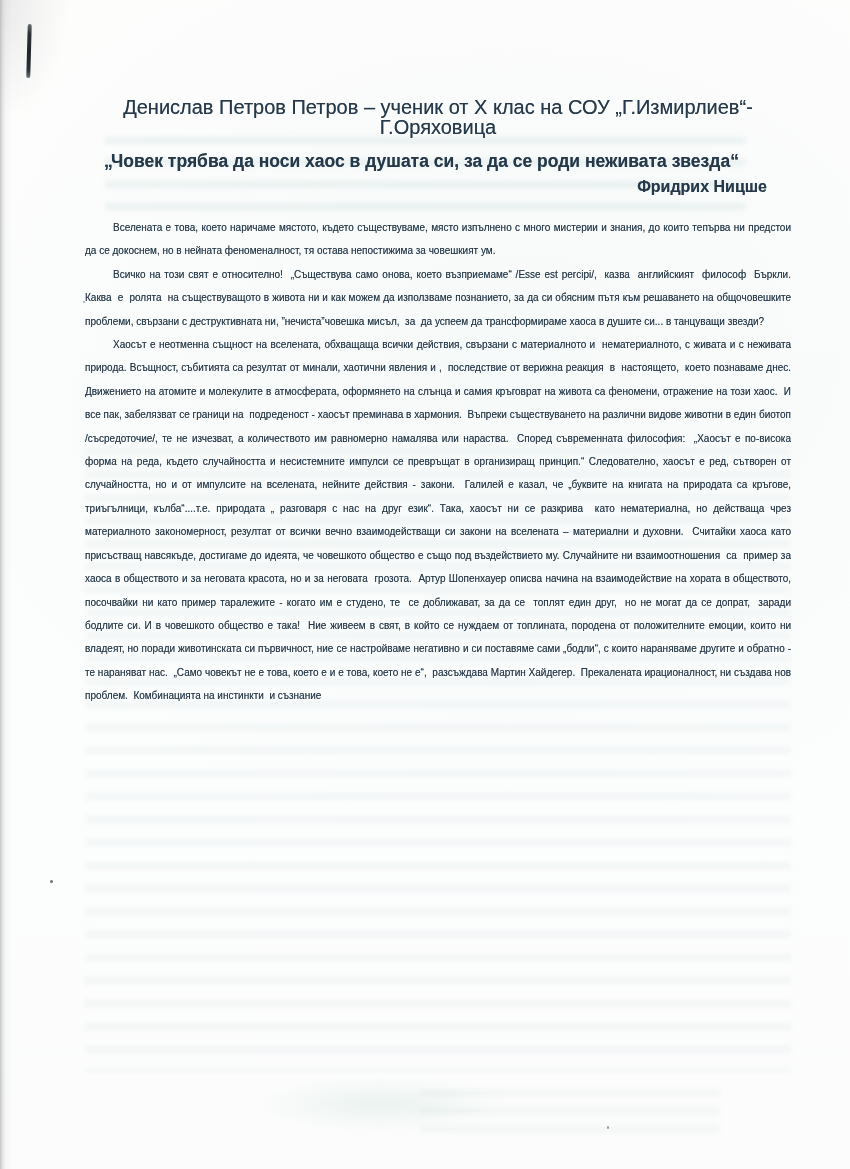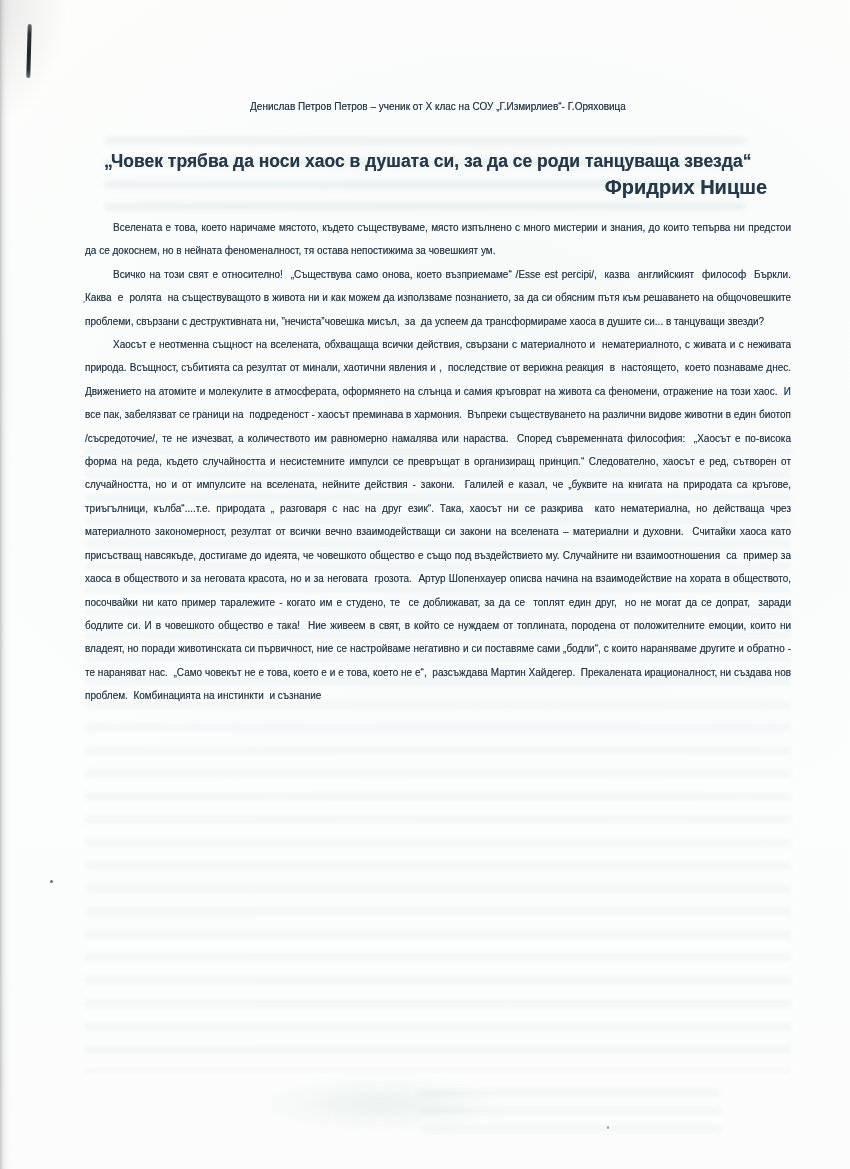--- a/index.html
+++ b/index.html
@@ -53,32 +53,32 @@
     filter:blur(5px);
   }
   .ghost.g4{
     left:420px;top:1078px;width:300px;height:60px;
     background:repeating-linear-gradient(180deg, transparent 0 12px, rgba(120,170,170,0.07) 12px 18px);
   }
   
   .byline{
     position:absolute;left:85px;top:97px;width:706px;
     text-align:center;
-    font-size:10px;line-height:20px;
+    font-size:20px;line-height:20px;
     text-shadow:0 0 0.5px rgba(38,57,74,0.65);
   }
   .quote{
     position:absolute;left:104px;top:149px;width:700px;
     font-size:17.5px;font-weight:bold;line-height:24px;
     text-shadow:0 0 0.5px rgba(38,57,74,0.6);
   }
   .attribution{
     position:absolute;left:85px;top:175px;width:682px;
     text-align:right;
-    font-size:20px;font-weight:bold;line-height:24px;
+    font-size:16px;font-weight:bold;line-height:24px;
     text-shadow:0 0 0.5px rgba(38,57,74,0.6);
   }
   .essay-body{
     position:absolute;left:85px;top:216px;width:706px;
     font-size:10px;line-height:23.4px;
     text-align:justify;
     text-shadow:0 0 0.5px rgba(38,57,74,0.6);
   }
   .essay-body p{
     margin:0;
@@ -100,21 +100,21 @@
   <div class="ghost g4"></div>
 
   <div class="pen-mark"></div>
   <div class="speck s1"></div>
   <div class="speck s2"></div>
   <div class="speck s3"></div>
   <div class="speck s4"></div>
 
   <div class="byline">Денислав Петров Петров – ученик от Х клас на СОУ „Г.Измирлиев“- Г.Оряховица</div>
 
-  <div class="quote">„Човек трябва  да носи хаос в душата си, за да се роди танцуваща звезда“</div>
+  <div class="quote">„Човек трябва  да носи хаос в душата си, за да се роди неживата звезда“</div>
 
   <div class="attribution">Фридрих Ницше</div>
 
   <div class="essay-body">
     <p>Вселената е това, което наричаме мястото, където съществуваме, място изпълнено с много мистерии и знания, до които тепърва ни предстои  да се докоснем, но в нейната феноменалност, тя остава непостижима за човешкият ум.</p>
     <p>Всичко на този свят е относително!  „Съществува само онова, което възприемаме“ /Esse est percipi/,  казва  английският  философ  Бъркли.  Каква  е  ролята  на съществуващото в живота ни и как можем да използваме познанието, за да си обясним пътя към решаването на общочовешките проблеми, свързани с деструктивната ни, ”нечиста”човешка мисъл,  за  да успеем да трансформираме хаоса в душите си... в танцуващи звезди?</p>
     <p>Хаосът е неотменна същност на вселената, обхващаща всички действия, свързани с материалното и  нематериалното, с живата и с неживата природа. Всъщност, събитията са резултат от минали, хаотични явления и ,  последствие от верижна реакция  в  настоящето,  което познаваме днес.  Движението на атомите и молекулите в атмосферата, оформянето на слънца и самия кръговрат на живота са феномени, отражение на този хаос.  И все пак, забелязват се граници на  подреденост - хаосът преминава в хармония.  Въпреки съществуването на различни видове животни в един биотоп /съсредоточие/, те не изчезват, а количеството им равномерно намалява или нараства.  Според съвременната философия:  „Хаосът е по-висока форма на реда, където случайността и несистемните импулси се превръщат в организиращ принцип.“ Следователно, хаосът е ред, сътворен от случайността, но и от импулсите на вселената, нейните действия - закони.  Галилей е казал, че „буквите на книгата на природата са кръгове, триъгълници, кълба“....т.е. природата „ разговаря с нас на друг език“. Така, хаосът ни се разкрива  като нематериална, но действаща чрез материалното закономерност, резултат от всички вечно взаимодействащи си закони на вселената – материални и духовни.  Считайки хаоса като присъстващ навсякъде, достигаме до идеята, че човешкото общество е също под въздействието му. Случайните ни взаимоотношения  са  пример за хаоса в обществото и за неговата красота, но и за неговата  грозота.  Артур Шопенхауер описва начина на взаимодействие на хората в обществото, посочвайки ни като пример таралежите - когато им е студено, те  се доближават, за да се  топлят един друг,  но не могат да се допрат,  заради бодлите си. И в човешкото общество е така!  Ние живеем в свят, в който се нуждаем от топлината, породена от положителните емоции, които ни владеят, но поради животинската си първичност, ние се настройваме негативно и си поставяме сами „бодли“, с които нараняваме другите и обратно - те нараняват нас.  „Само човекът не е това, което е и е това, което не е“,  разсъждава Мартин Хайдегер.  Прекалената ирационалност, ни създава нов проблем.  Комбинацията на инстинкти  и съзнание</p>
   </div>
 
 </div>

